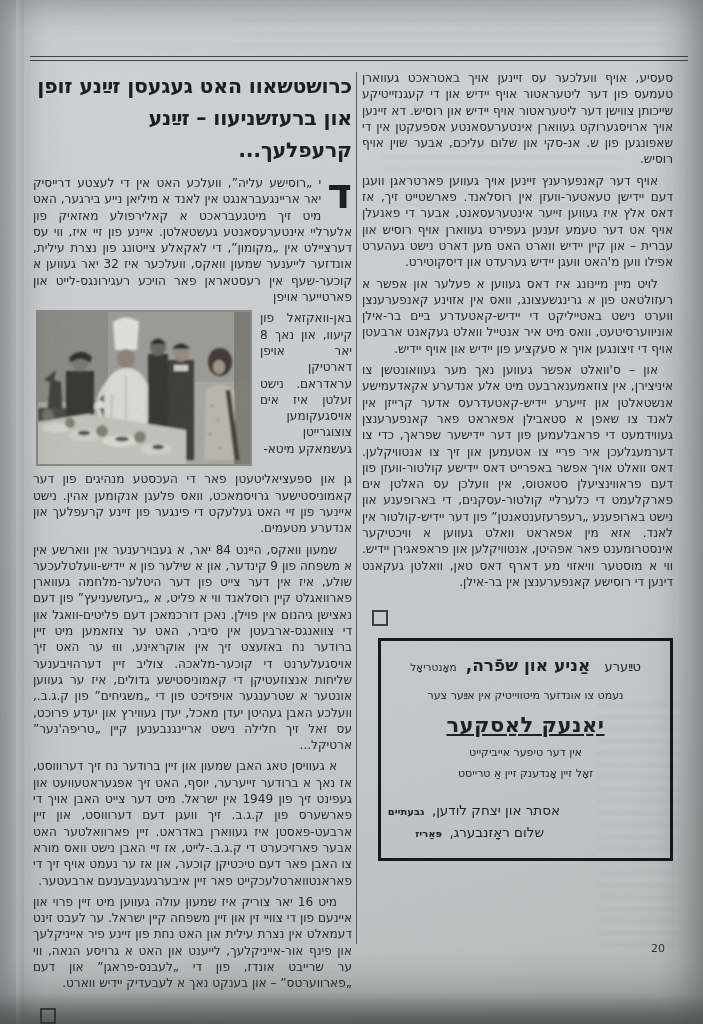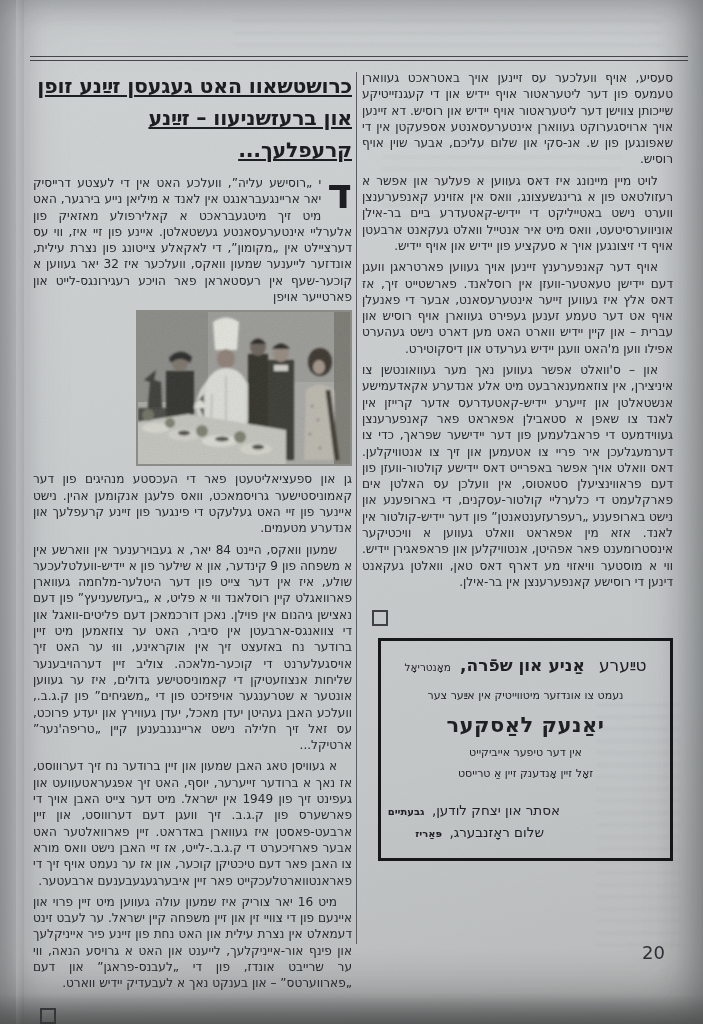--- a/index.html
+++ b/index.html
@@ -22,65 +22,65 @@
   .top-rule{position:absolute;left:30px;top:56px;width:658px;height:3px;
     border-top:1.5px solid #45474b;border-bottom:1px solid #45474b;}
 
   .content{position:absolute;left:33px;top:70px;width:640px;display:flex;align-items:flex-start;}
   .col-right{width:311px;}
   .divider{width:1px;height:872px;background:#5a5c60;margin:2px 5px 0 4px;flex:none;}
   .col-left{width:319px;}
 
   .p{font-size:12.1px;line-height:16.3px;text-align:justify;color:#26292e;margin:0 0 5px;}
   .indent{text-indent:15px;}
-  .headline{font-size:20.5px;line-height:32px;font-weight:bold;color:#1c1e22;margin:0 0 9px;letter-spacing:-.2px;text-decoration:underline;}
+  .headline{font-size:20.5px;line-height:32px;font-weight:bold;color:#1c1e22;margin:0 0 9px;letter-spacing:-.2px;}
   .headline span{display:block;}
   .dropcap{float:right;font-size:42px;line-height:33px;font-weight:bold;color:#1c1e22;
     margin:2px 0 0 6px;height:34px;}
   .media-row{display:flex;margin:3px 0 5px;}
   .side-text{width:92px;margin-left:8px;font-size:12.1px;line-height:16.3px;text-align:justify;color:#26292e;flex:none;}
   .photo-wrap{flex:none;width:216px;height:156px;}
   .photo-wrap svg{display:block;}
 
   .endsq{width:12px;height:12px;border:2px solid #3e4045;background:transparent;}
   .endsq-left{margin:16px auto 0 7px;}
   .endsq-right{margin:20px auto 12px 10px;}
 
   .m-box{border:3px solid #17181a;margin:4px 0 0 16px;padding:12px 6px 14px;text-align:center;color:#1e2024;}
   .sal{margin:2px 0 10px;}
-  .sal-small{font-size:17px;margin-left:9px;}
+  .sal-small{font-size:13px;margin-left:9px;}
   .sal-names{font-size:17px;font-weight:bold;}
   .sal-city{font-size:10.5px;margin-right:4px;}
   .m-line{font-size:11px;line-height:21px;}
-  .m-name{font-size:21px;font-weight:bold;margin:7px 0 5px;letter-spacing:.5px;}
+  .m-name{font-size:21px;font-weight:bold;margin:7px 0 5px;letter-spacing:.5px;text-decoration:underline;}
   .signers{margin-top:16px;text-align:right;padding-right:104px;}
   .signer{font-size:13.5px;line-height:20px;}
   .signer.second{margin-right:16px;}
   .signer-city{font-size:10px;margin-right:3px;font-weight:bold;}
 
-  .page-number{position:absolute;top:942px;right:38px;font-size:18px;color:#2f3236;direction:ltr;}
+  .page-number{position:absolute;top:942px;right:38px;font-size:11px;color:#2f3236;direction:ltr;}
   .grain{position:absolute;inset:0;pointer-events:none;opacity:.06;mix-blend-mode:multiply;}
 </style>
 </head>
 <body>
 
 <div class="page">
 
   <div class="ghost g1"></div>
   <div class="ghost g2"></div>
   <div class="ghost g3"></div>
 
   <div class="top-rule"></div>
 
   <div class="content">
 
     <div class="col-right">
       <p class="p">סעסיע, אויף וועלכער עס זיינען אויך באטראכט געווארן טעמעס פון דער ליטעראטור אויף יידיש און די קעגנזייטיקע שייכותן צווישן דער ליטעראטור אויף יידיש און רוסיש. דא זיינען אויך ארויסגערוקט געווארן אינטערעסאנטע אספעקטן אין די שאפונגען פון ש. אנ-סקי און שלום עליכם, אבער שוין אויף רוסיש.</p>
+      <p class="p indent">אויף דער קאנפערענץ זיינען אויך געווען פארטראגן וועגן דעם יידישן טעאטער-וועזן אין רוסלאנד. פארשטייט זיך, אז דאס אלץ איז געווען זייער אינטערעסאנט, אבער די פאנעלן אויף אט דער טעמע זענען געפירט געווארן אויף רוסיש און עברית – און קיין יידיש ווארט האט מען דארט נישט געהערט אפילו ווען מ'האט וועגן יידיש גערעדט און דיסקוטירט.</p>
       <p class="p indent">לויט מיין מיינונג איז דאס געווען א פעלער און אפשר א רעזולטאט פון א גרינגשעצונג, וואס אין אזוינע קאנפערענצן ווערט נישט באטייליקט די יידיש-קאטעדרע ביים בר-אילן אוניווערסיטעט, וואס מיט איר אנטייל וואלט געקאנט ארבעטן אויף די זיצונגען אויך א סעקציע פון יידיש און אויף יידיש.</p>
-      <p class="p indent">אויף דער קאנפערענץ זיינען אויך געווען פארטראגן וועגן דעם יידישן טעאטער-וועזן אין רוסלאנד. פארשטייט זיך, אז דאס אלץ איז געווען זייער אינטערעסאנט, אבער די פאנעלן אויף אט דער טעמע זענען געפירט געווארן אויף רוסיש און עברית – און קיין יידיש ווארט האט מען דארט נישט געהערט אפילו ווען מ'האט וועגן יידיש גערעדט און דיסקוטירט.</p>
       <p class="p indent">און – ס'וואלט אפשר געווען נאך מער געוואונטשן צו איניצירן, אין צוזאמענארבעט מיט אלע אנדערע אקאדעמישע אנשטאלטן און זייערע יידיש-קאטעדרעס אדער קרייזן אין לאנד צו שאפן א סטאבילן אפאראט פאר קאנפערענצן געווידמעט די פראבלעמען פון דער יידישער שפראך, כדי צו דערמעגלעכן איר פריי צו אטעמען און זיך צו אנטוויקלען. דאס וואלט אויך אפשר באפרייט דאס יידישע קולטור-וועזן פון דעם פראווינציעלן סטאטוס, אין וועלכן עס האלטן אים פארקלעמט די כלערליי קולטור-עסקנים, די בארופענע און נישט בארופענע „רעפרעזענטאנטן” פון דער יידיש-קולטור אין לאנד. אזא מין אפאראט וואלט געווען א וויכטיקער אינסטרומענט פאר אפהיטן, אנטוויקלען און פראפאגירן יידיש. ווי א מוסטער וויאזוי מע דארף דאס טאן, וואלטן געקאנט דינען די רוסישע קאנפערענצן אין בר-אילן.</p>
 
       <div class="endsq endsq-right"></div>
 
       <div class="m-box">
         <div class="sal">
           <span class="sal-small">טײַערע</span>
           <span class="sal-names">אַניע און שפֿרה,</span>
           <span class="sal-city">מאָנטריאָל</span>
         </div>
@@ -105,20 +105,21 @@
 
     <div class="col-left">
       <h1 class="headline">
         <span>כרושטשאוו האט געגעסן זײַנע זופן</span>
         <span>און ברעזשניעוו – זײַנע קרעפלעך...</span>
       </h1>
 
       <p class="p"><span class="dropcap">ד</span><span>י „רוסישע עליה”, וועלכע האט אין די לעצטע דרייסיק יאר אריינגעבראנגט אין לאנד א מיליאן נייע בירגער, האט מיט זיך מיטגעבראכט א קאלירפולע מאזאיק פון אלערליי אינטערעסאנטע געשטאלטן. איינע פון זיי איז, ווי עס דערציילט אין „מקומון”, די לאקאלע צייטונג פון נצרת עילית, אונדזער לייענער שמעון וואקס, וועלכער איז 32 יאר געווען א קוכער-שעף אין רעסטאראן פאר הויכע רעגירונגס-לייט און פארטייער אויפן</span></p>
 
       <div class="media-row">
+        <div class="side-text">באן-וואקזאל פון קיעוו, און נאך 8 יאר אויפן דארטיקן עראדראם. נישט זעלטן איז אים אויסגעקומען צוצוגרייטן געשמאקע מיטא-</div>
         <div class="photo-wrap">
           <svg width="216" height="156" viewBox="0 0 216 156" xmlns="http://www.w3.org/2000/svg">
             <defs>
               <filter id="ph-n">
                   <feTurbulence type="fractalNoise" baseFrequency="0.75" numOctaves="2" stitchTiles="stitch"></feTurbulence>
                   <feColorMatrix type="saturate" values="0"></feColorMatrix>
                 </filter>
               <filter id="ph-b">
                   <feGaussianBlur stdDeviation="1.1"></feGaussianBlur>
                 </filter>

